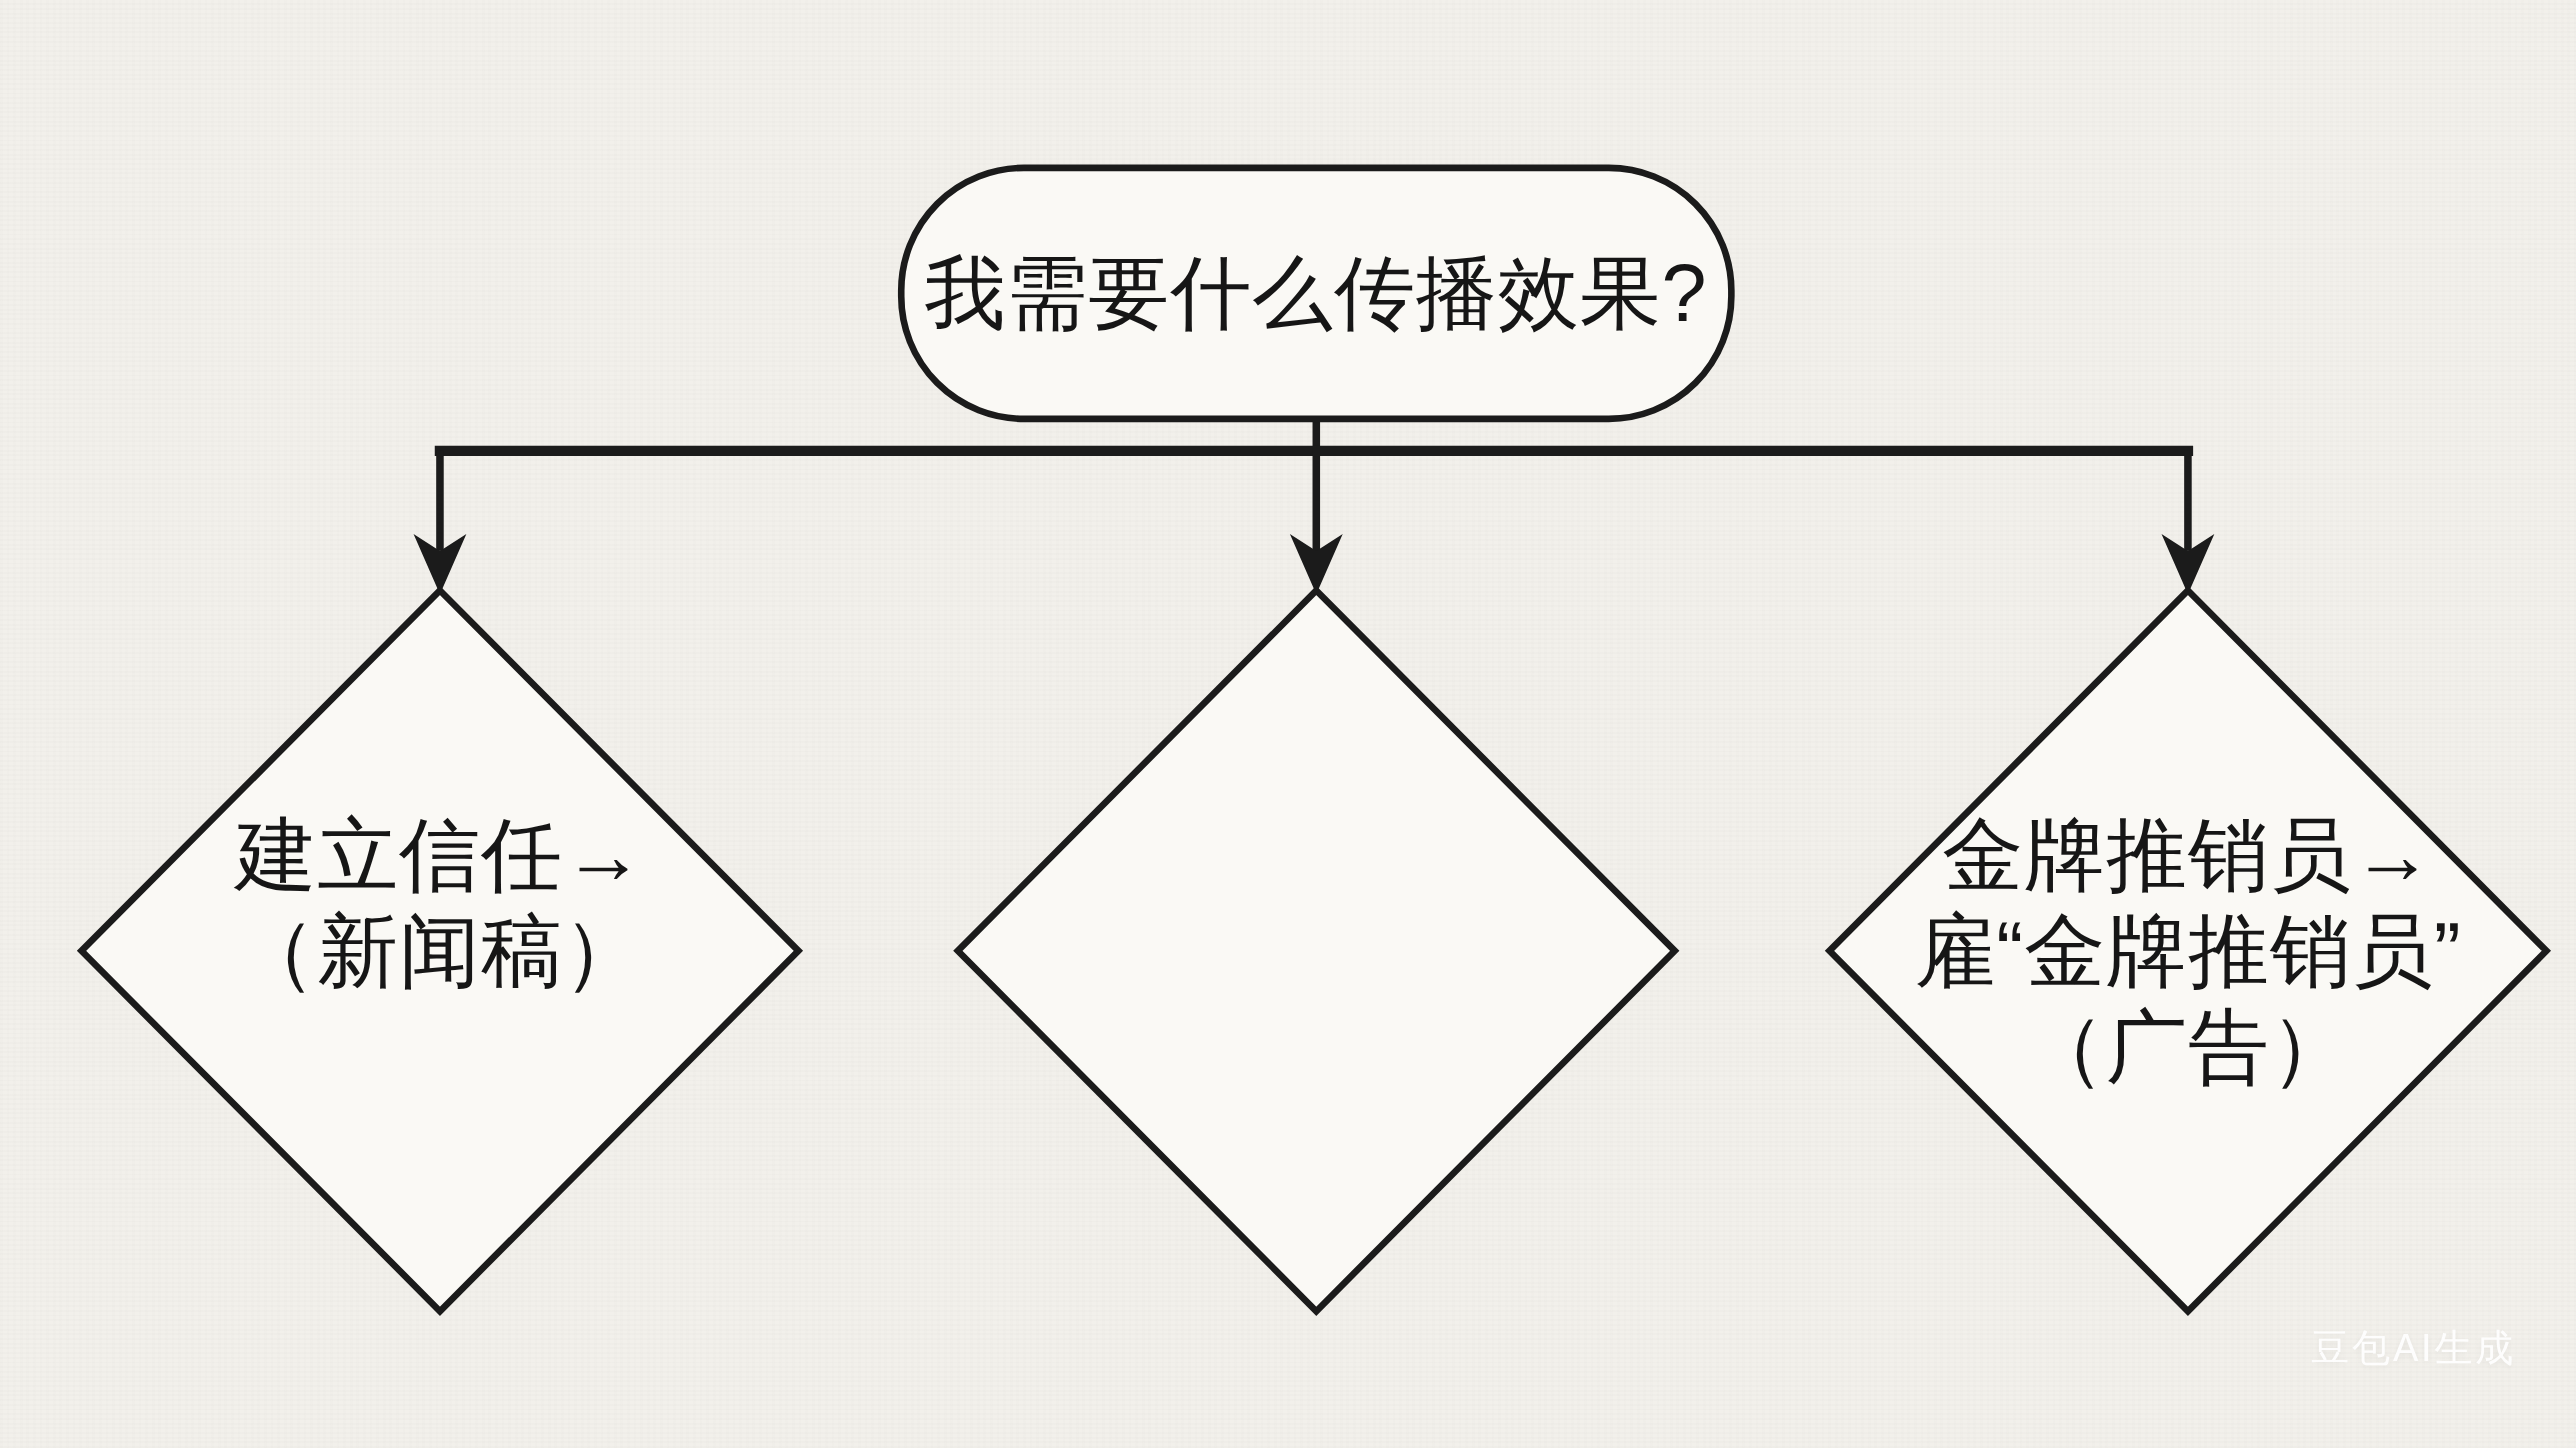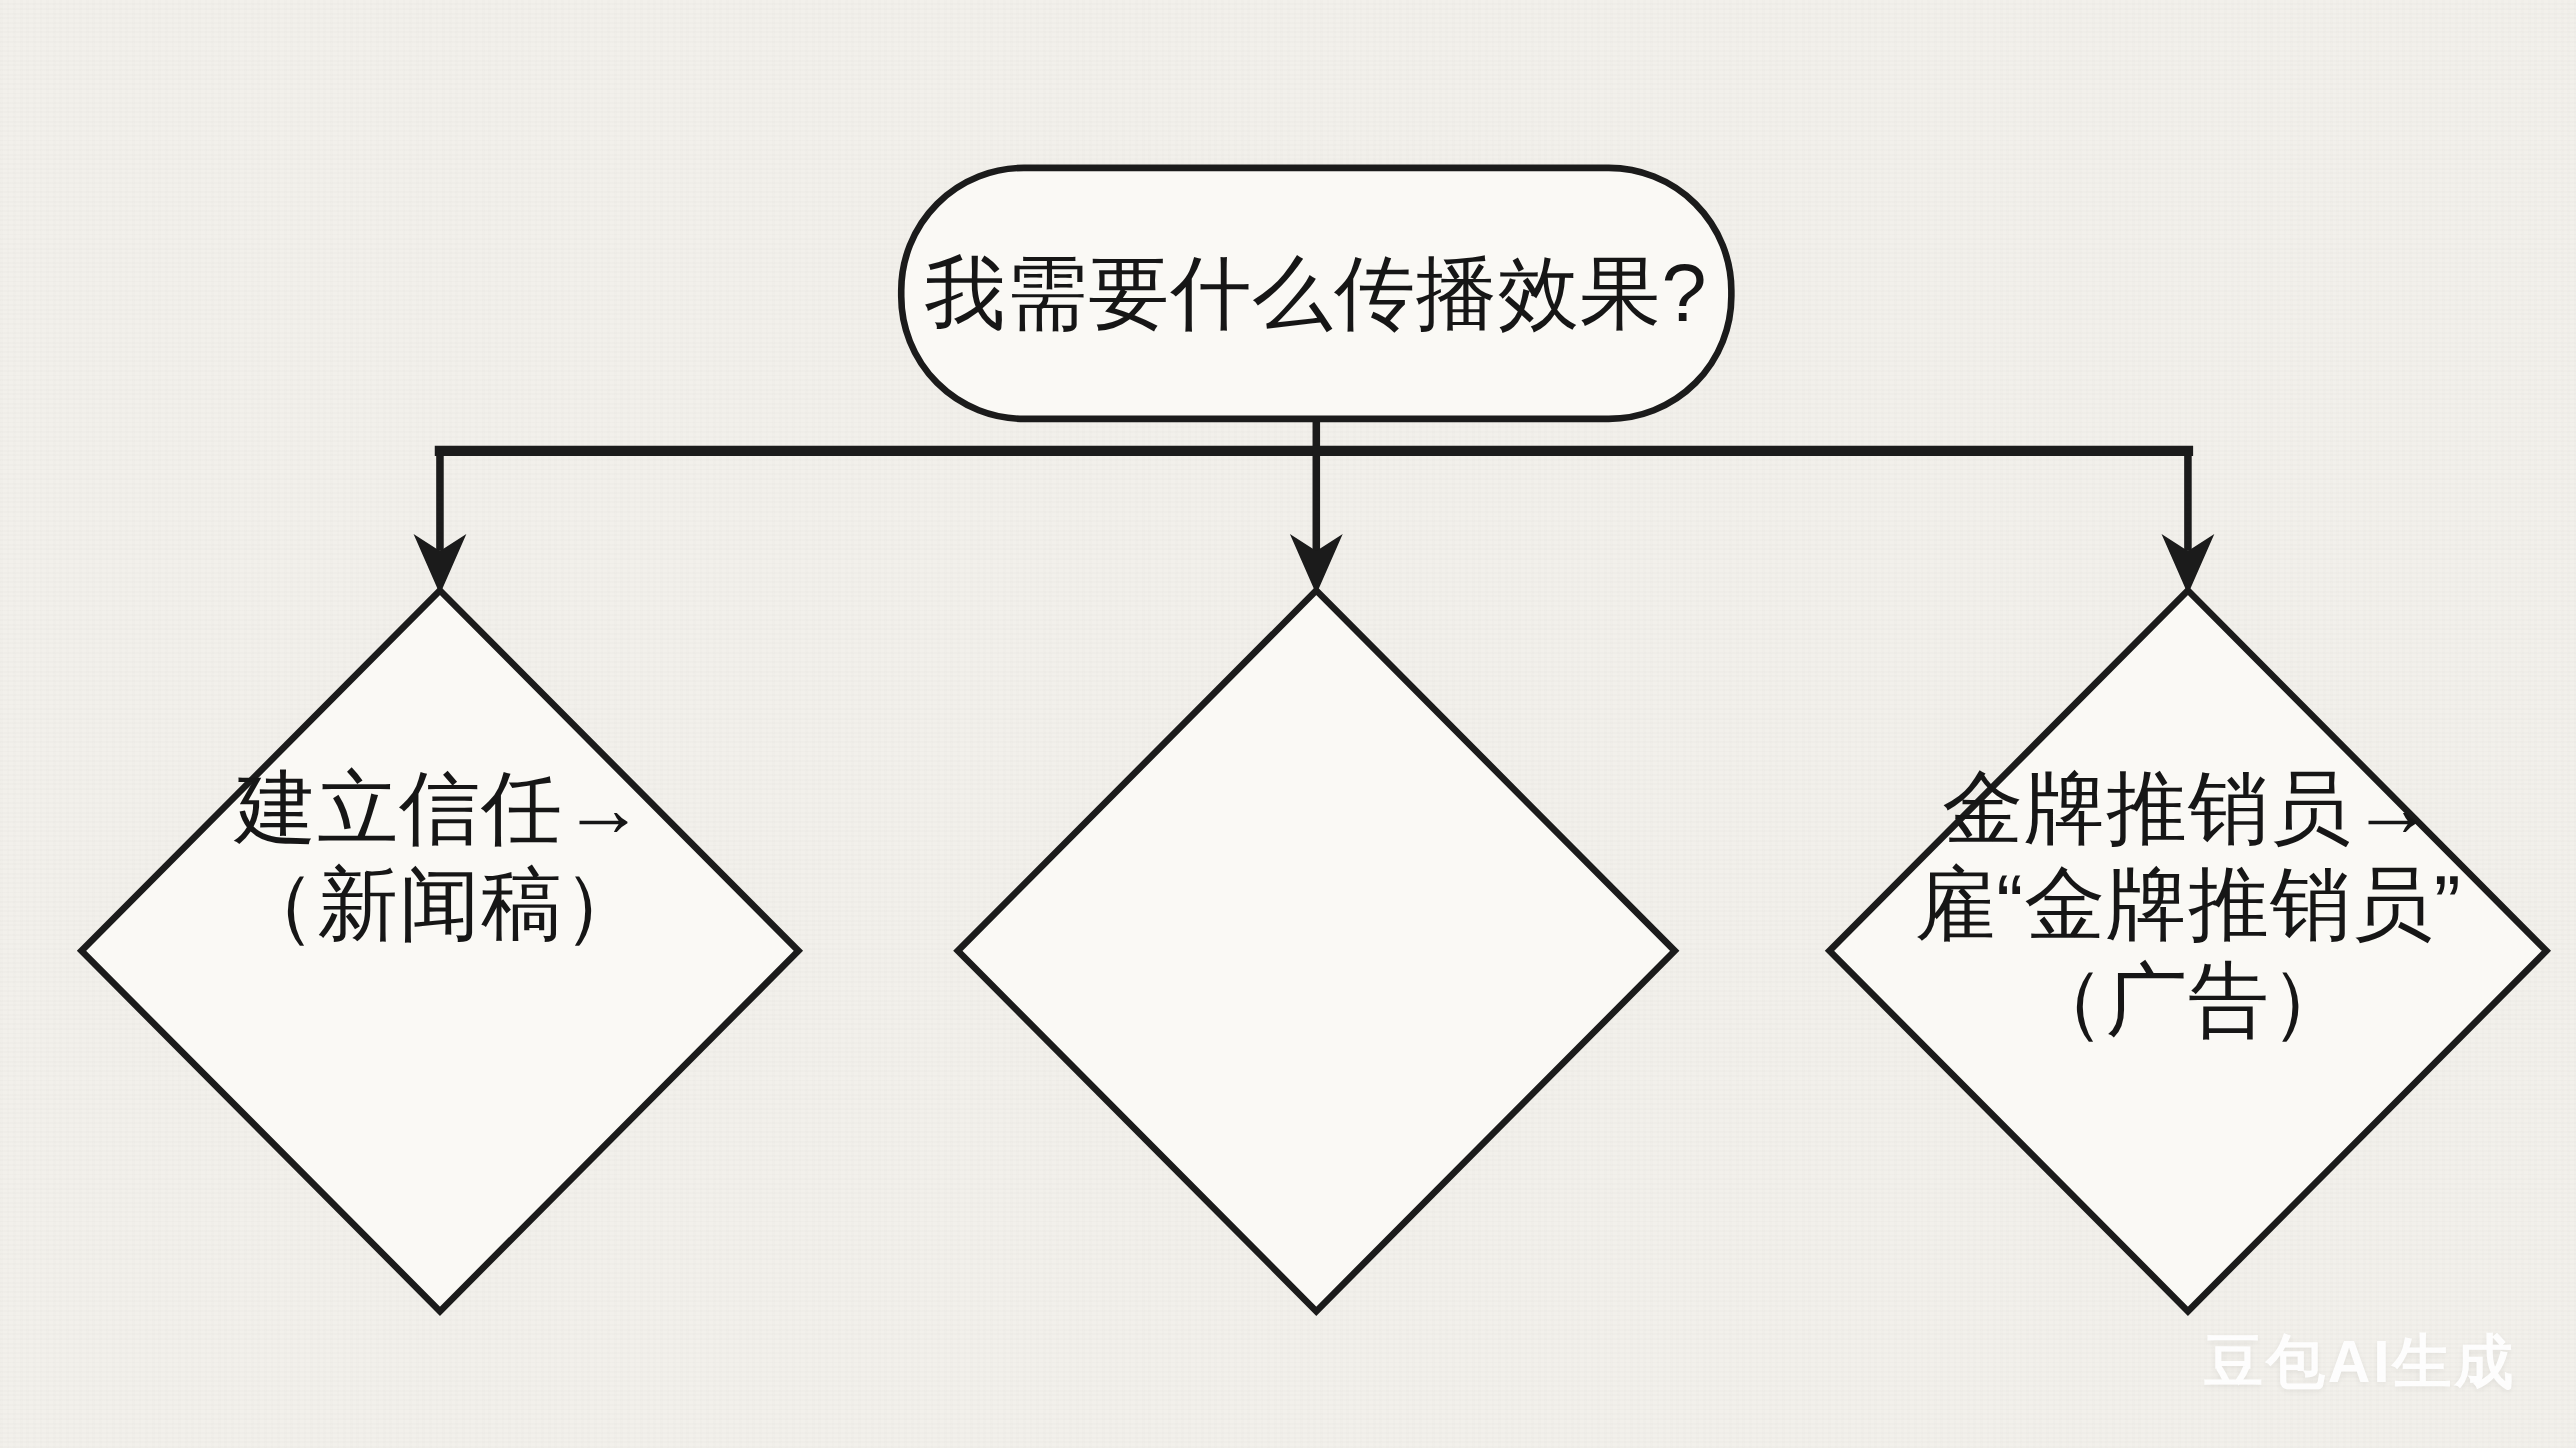--- a/index.html
+++ b/index.html
@@ -32,31 +32,31 @@
     text-align:center;
     font-size:81px;
     line-height:96px;
     letter-spacing:0.9px;
     white-space:nowrap;
   }
   .title-label{
     left:901px;top:245px;width:830px;
   }
   .node-label{
-    top:760px;width:736px;
+    top:807px;width:736px;
   }
   .node-label .line{display:block;}
   .node-label-0{left:72px;}
   .node-label-1{left:948px;}
   .node-label-2{left:1820px;}
   .watermark{
     position:absolute;
     top:1323px;right:60px;
-    font-size:59px;
-    font-weight:700;
+    font-size:38px;
+    font-weight:400;
     letter-spacing:2.8px;
     color:var(--watermark);
     opacity:0.93;
     text-shadow:0 1.9px 7.5px rgba(0,0,0,0.07);
     white-space:nowrap;
   }
 </style>
 </head>
 <body>
 

